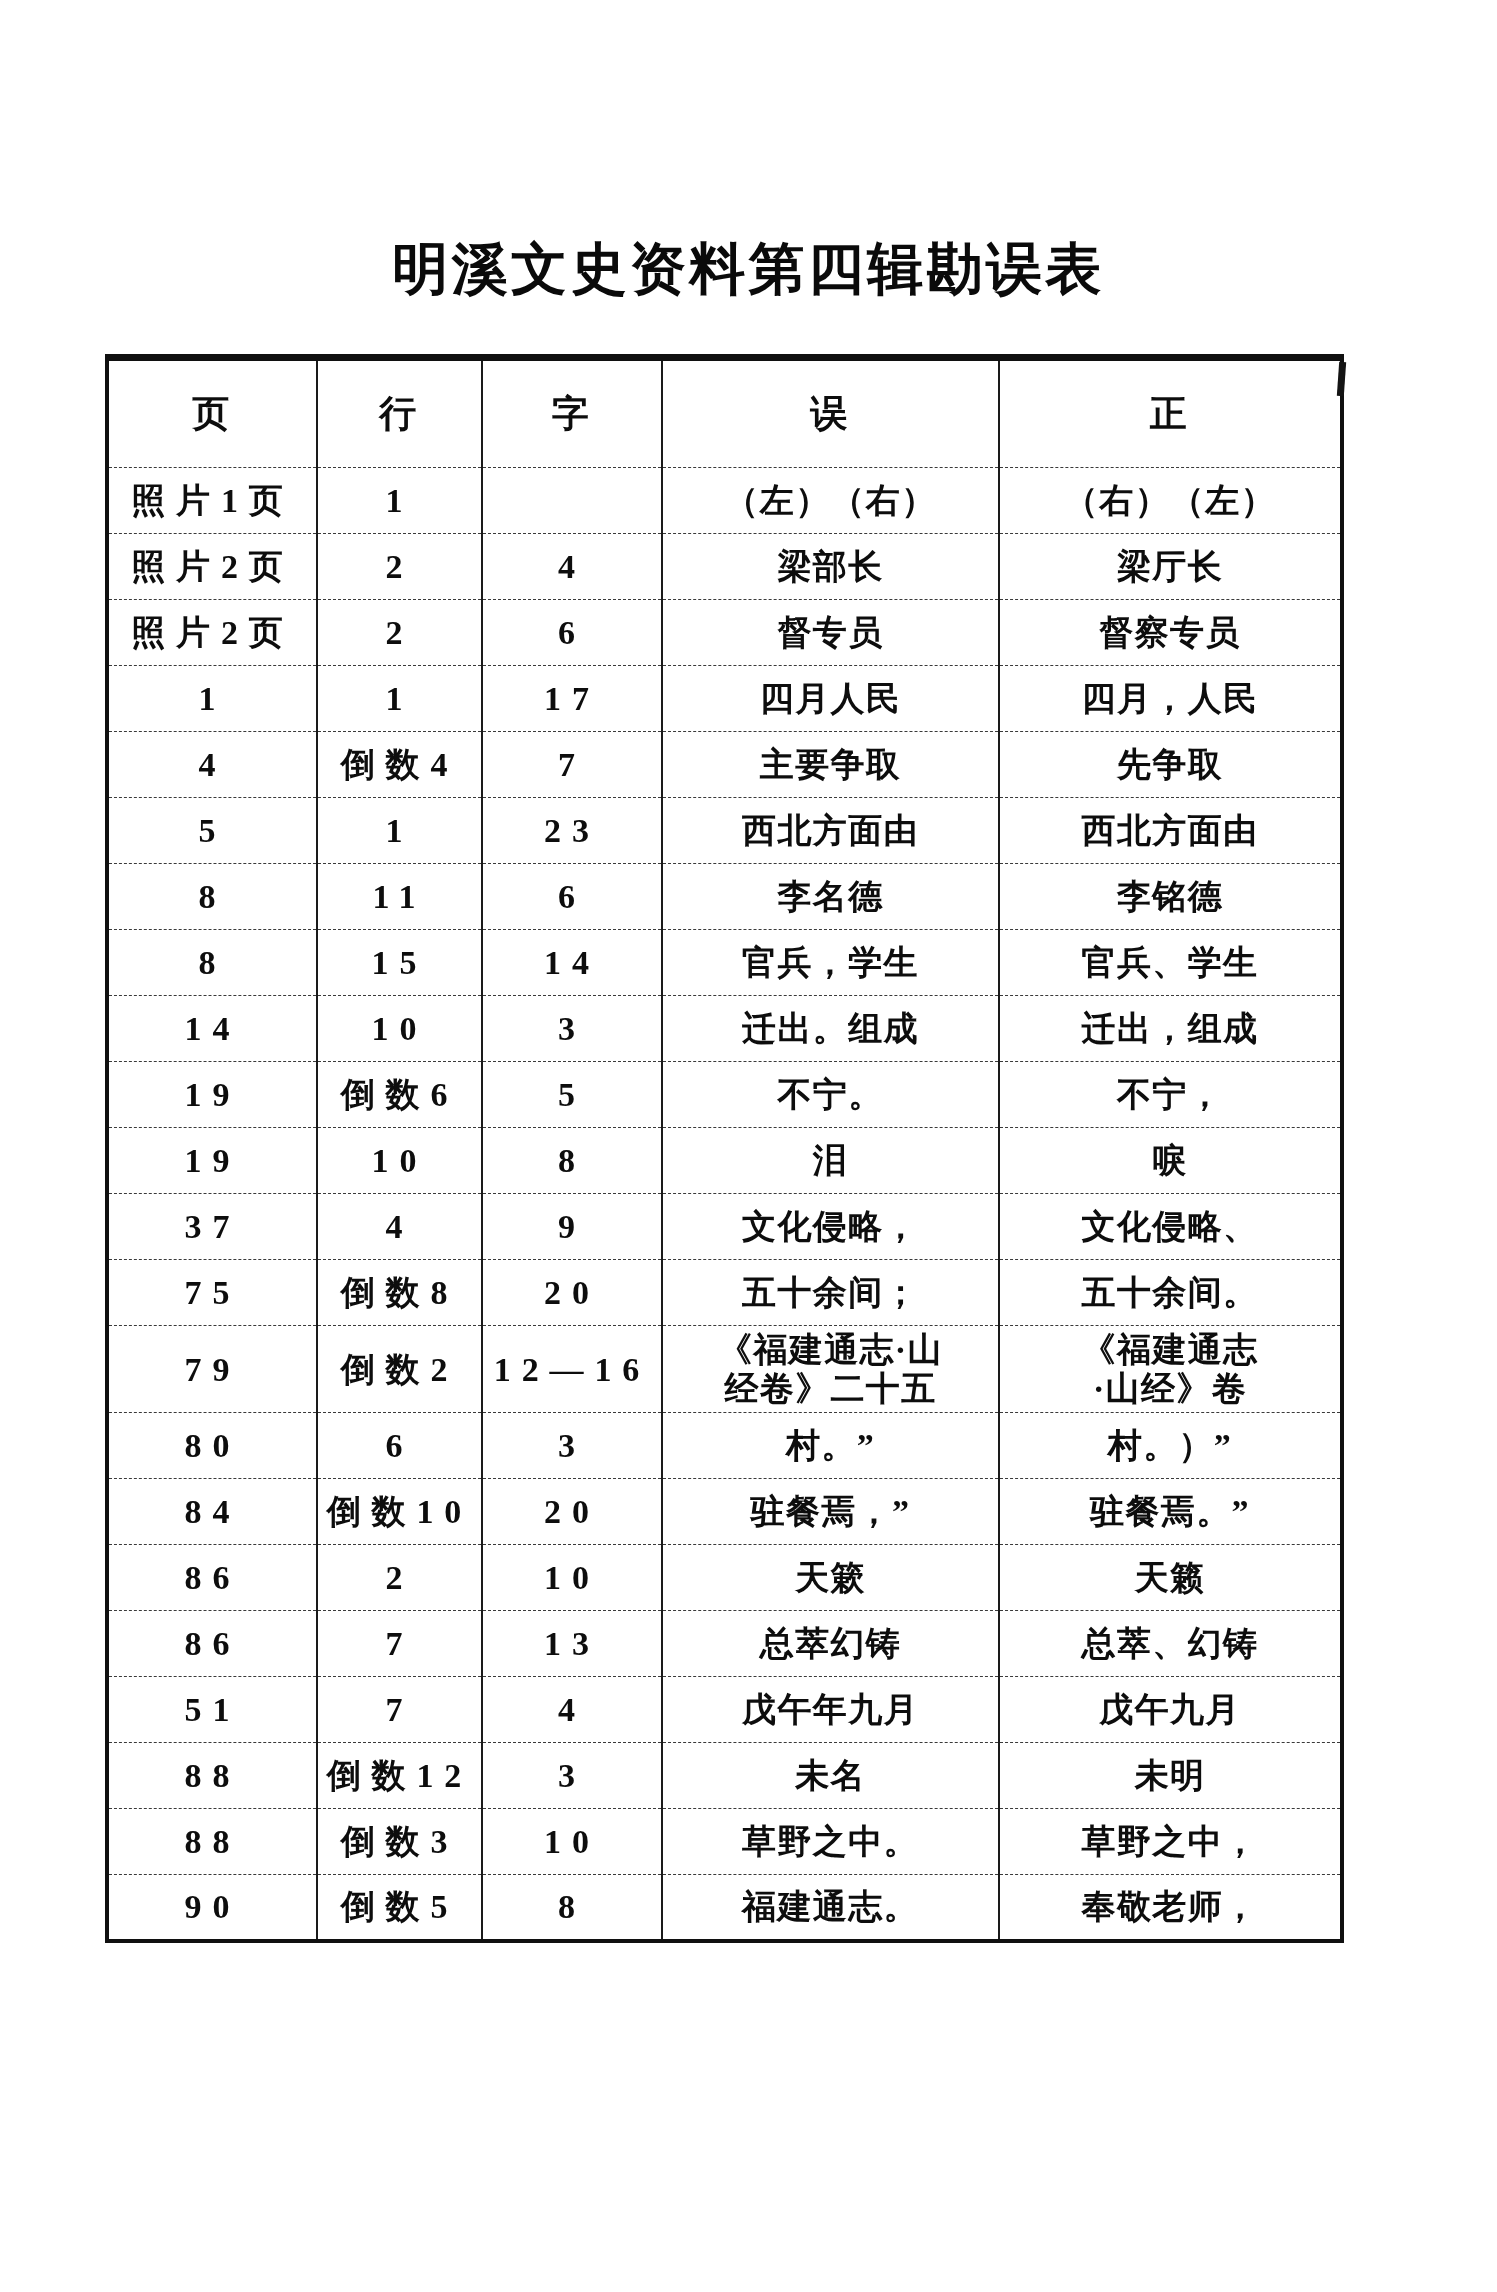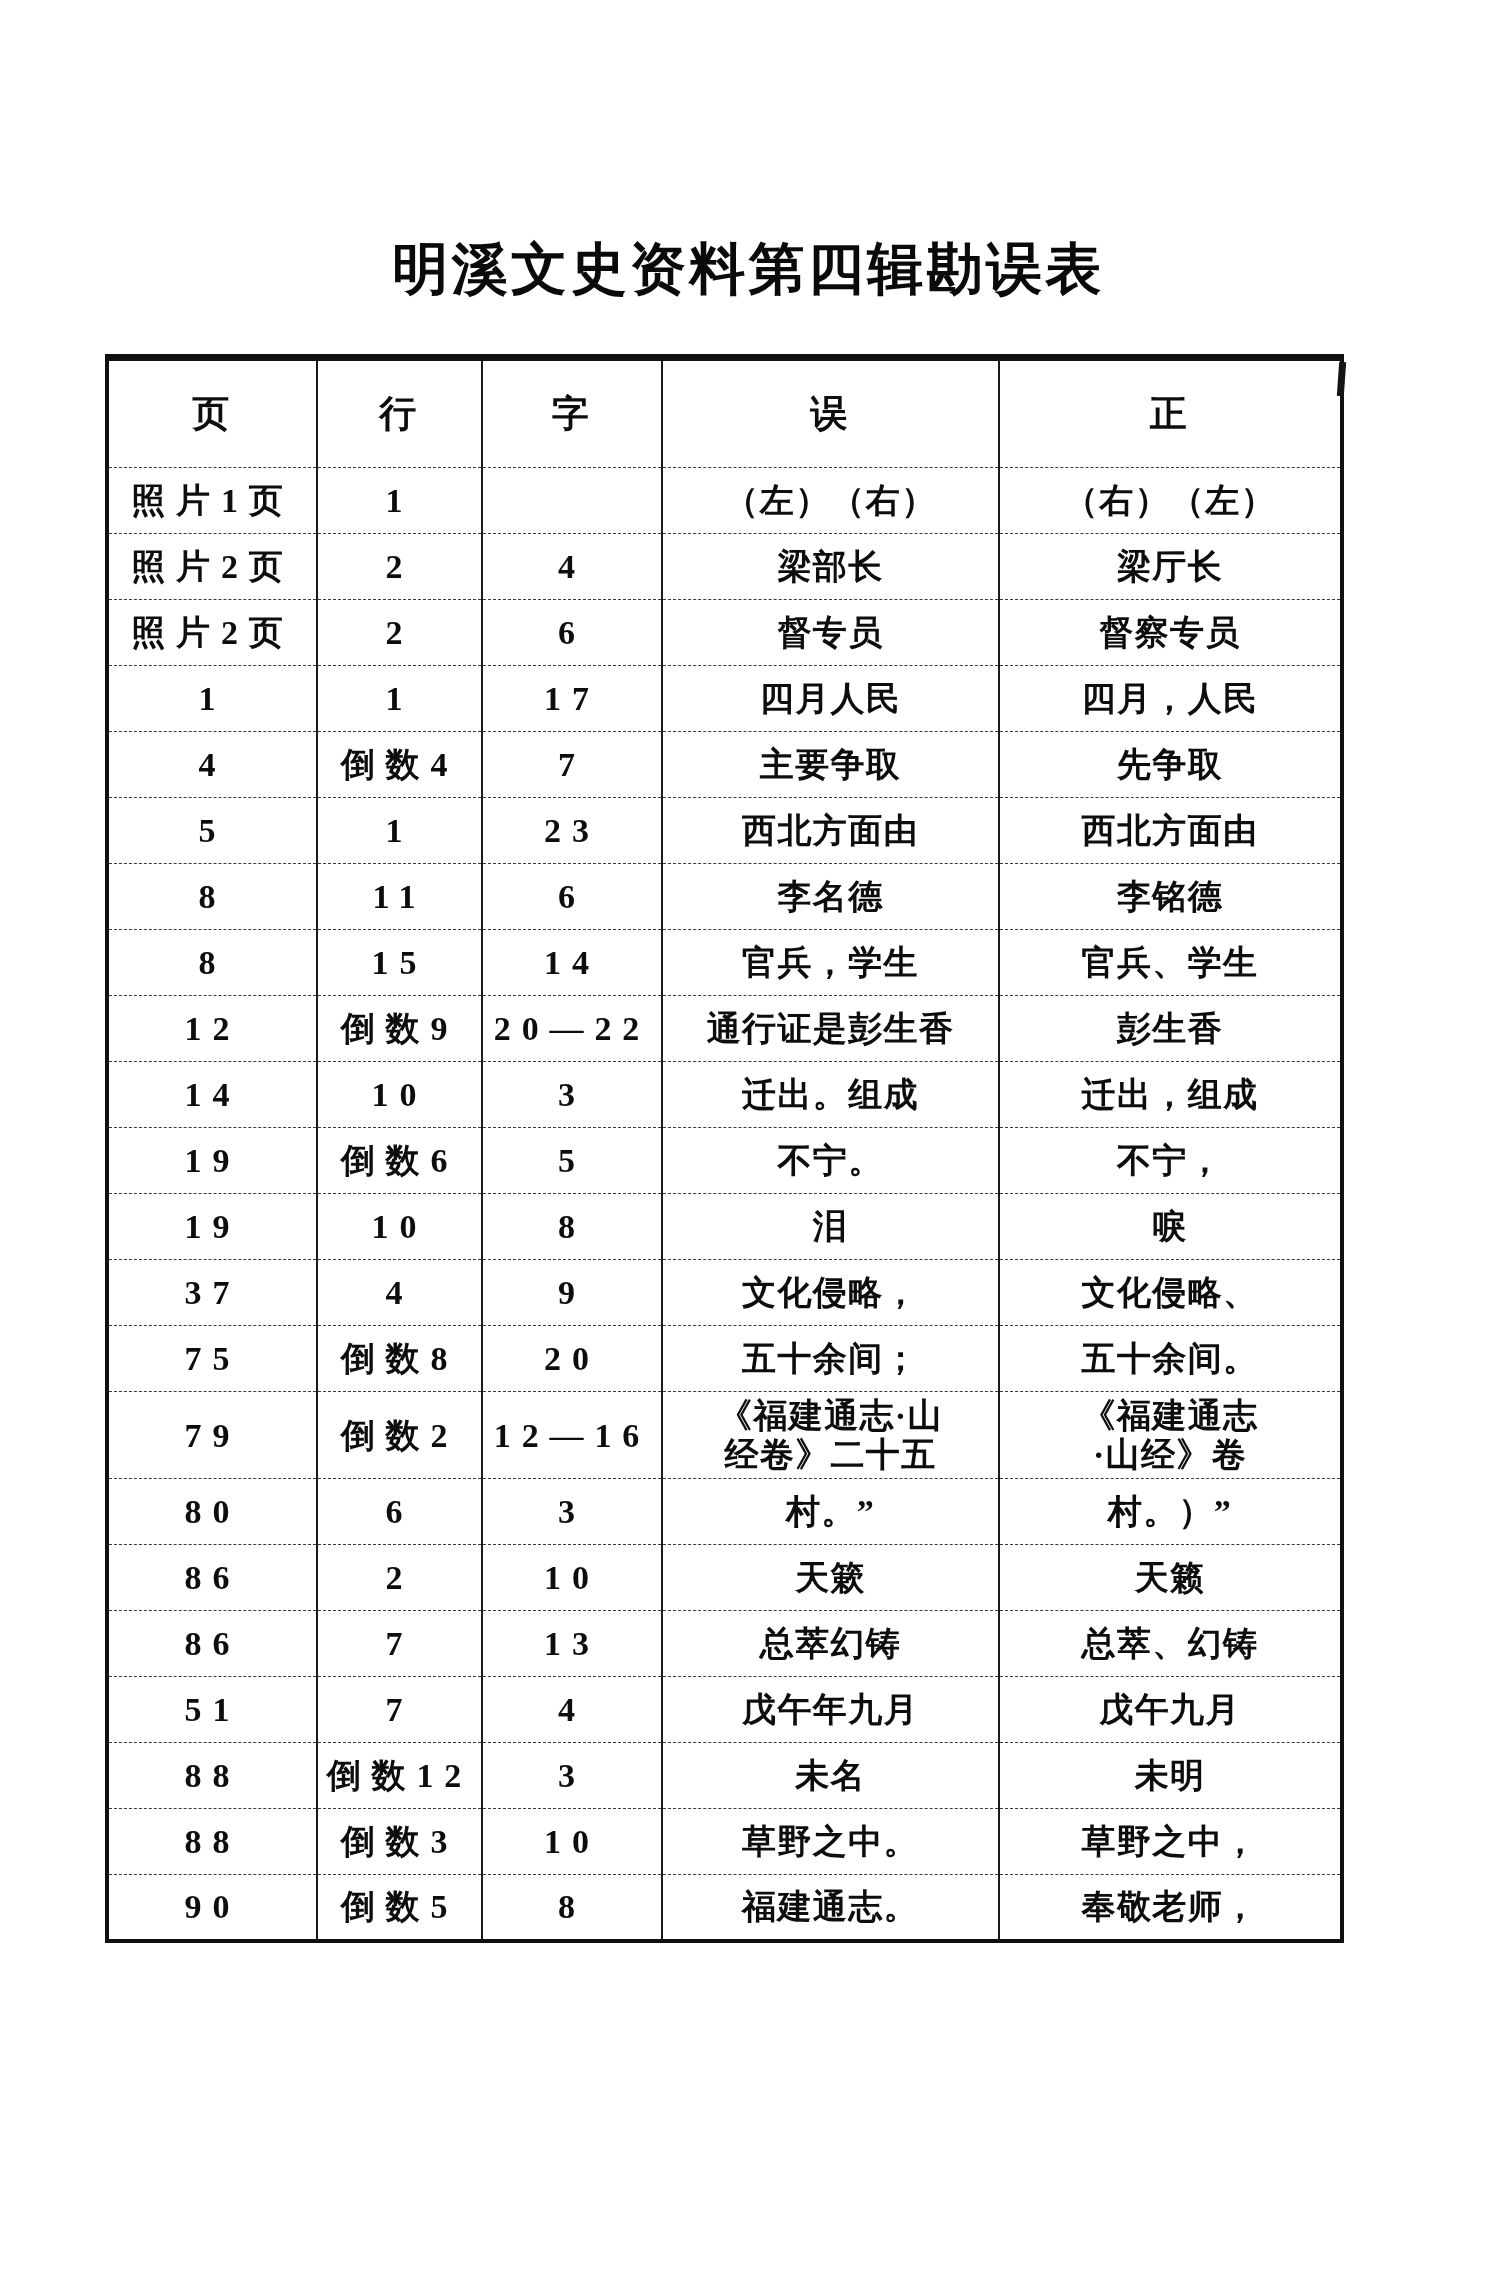--- a/index.html
+++ b/index.html
@@ -144,27 +144,20 @@
       <td class="col-right">李铭德</td>
     </tr>
         <tr>
       <td class="col-page">8</td>
       <td class="col-line">15</td>
       <td class="col-char">14</td>
       <td class="col-wrong">官兵，学生</td>
       <td class="col-right">官兵、学生</td>
     </tr>
         <tr>
-      <td class="col-page">12</td>
-      <td class="col-line">倒数9</td>
-      <td class="col-char">20—22</td>
-      <td class="col-wrong">通行证是彭生香</td>
-      <td class="col-right">彭生香</td>
-    </tr>
-        <tr>
       <td class="col-page">14</td>
       <td class="col-line">10</td>
       <td class="col-char">3</td>
       <td class="col-wrong">迁出。组成</td>
       <td class="col-right">迁出，组成</td>
     </tr>
         <tr>
       <td class="col-page">19</td>
       <td class="col-line">倒数6</td>
       <td class="col-char">5</td>
@@ -202,20 +195,27 @@
 ·山经》卷</td>
     </tr>
         <tr>
       <td class="col-page">80</td>
       <td class="col-line">6</td>
       <td class="col-char">3</td>
       <td class="col-wrong">村。”</td>
       <td class="col-right">村。）”</td>
     </tr>
         <tr>
+      <td class="col-page">84</td>
+      <td class="col-line">倒数10</td>
+      <td class="col-char">20</td>
+      <td class="col-wrong">驻餐焉，”</td>
+      <td class="col-right">驻餐焉。”</td>
+    </tr>
+        <tr>
       <td class="col-page">86</td>
       <td class="col-line">2</td>
       <td class="col-char">10</td>
       <td class="col-wrong">天簌</td>
       <td class="col-right">天籁</td>
     </tr>
         <tr>
       <td class="col-page">86</td>
       <td class="col-line">7</td>
       <td class="col-char">13</td>

